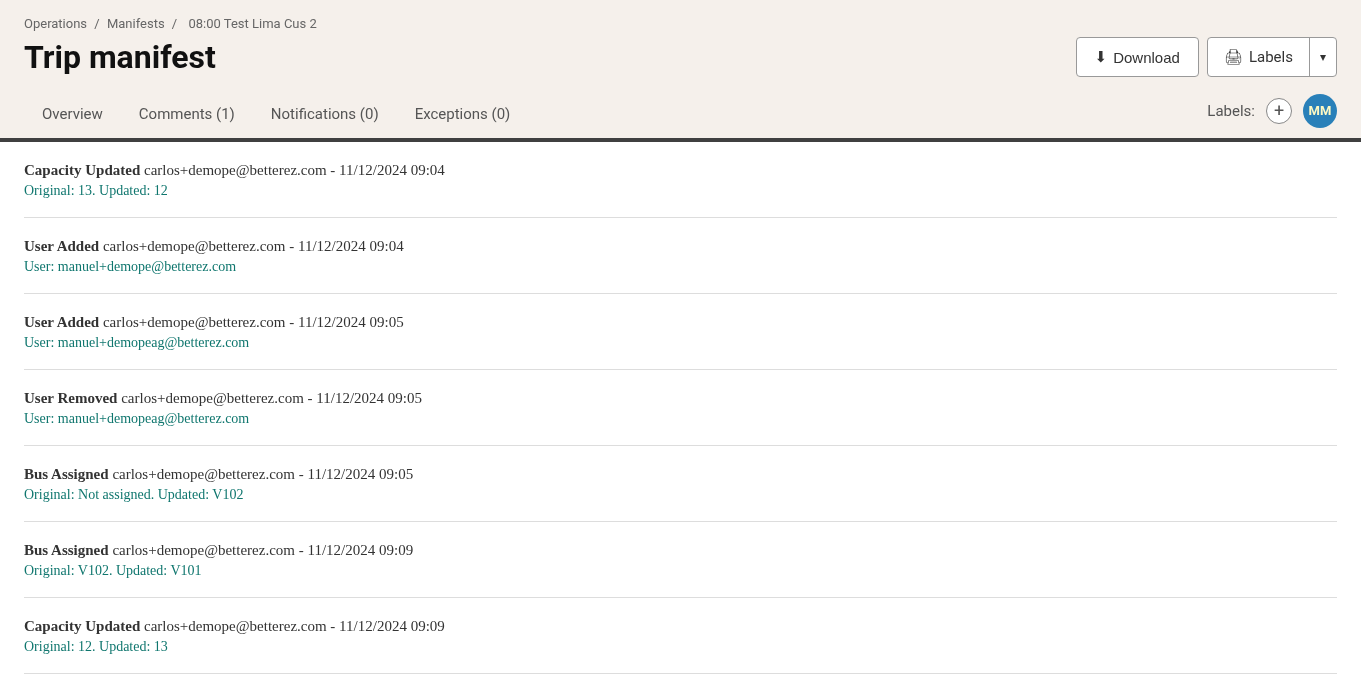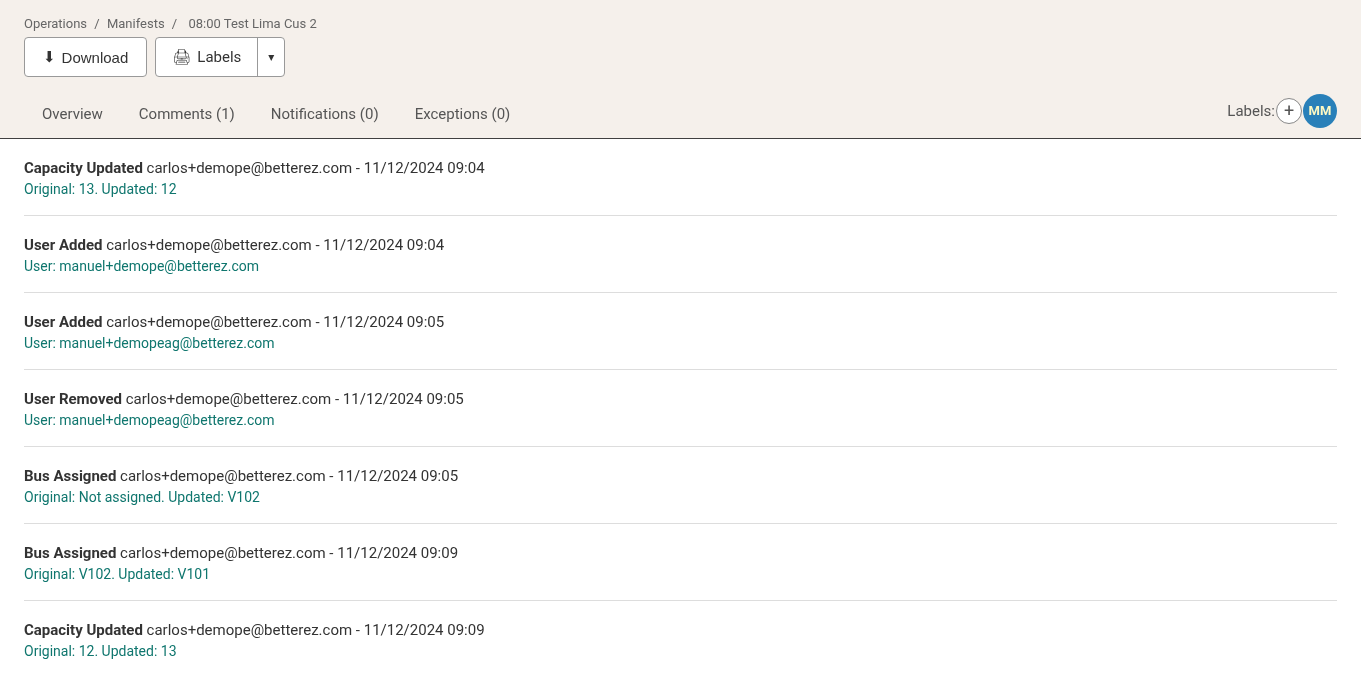--- a/index.html
+++ b/index.html
@@ -75,21 +75,21 @@
       border-right: 1.5px solid #999;
     }
     .btn-print-arrow {
       padding: 10px 10px;
       font-size: 12px;
     }
     .tabs-row {
       display: flex;
       align-items: center;
       justify-content: space-between;
-      border-bottom: 1px solid #404040;
+      border-bottom: 4px solid #404040;
       background: #f5f0eb;
       padding: 0 24px;
     }
     .tabs {
       display: flex;
       gap: 0;
       align-items: flex-end;
     }
     .tab {
       padding: 12px 18px;
@@ -109,21 +109,21 @@
       background: #fff;
       font-weight: 600;
       border-radius: 3px 3px 0 0;
       padding-bottom: 14px;
       position: relative;
       top: 1px;
     }
     .tabs-right {
       display: flex;
       align-items: center;
-      gap: 1px;
+      gap: 11px;
       font-size: 15px;
       color: #555;
       padding-bottom: 10px;
     }
     .labels-add-btn {
       width: 26px;
       height: 26px;
       border-radius: 50%;
       border: 1.5px solid #888;
       background: #fff;
@@ -148,20 +148,21 @@
       font-weight: 700;
       cursor: pointer;
     }
     .content-area {
       background: #fff;
       padding: 0 24px;
     }
     .audit-entry {
       padding: 20px 0 18px 0;
       border-bottom: 1px solid #ddd;
+      font-family: Liberation Serif, serif;
     }
     .audit-entry:last-child {
       border-bottom: 1px solid #ddd;
     }
     .audit-title-line {
       font-size: 15px;
       margin-bottom: 4px;
     }
     .audit-action {
       font-weight: 700;
@@ -180,20 +181,21 @@
 
 <div class="header-area">
   <div class="breadcrumb">
     <a>Operations</a>
     <span>/</span>
     <a>Manifests</a>
     <span>/</span>
     <span>08:00 Test Lima Cus 2</span>
   </div>
   <div class="title-row">
+    <h1 class="page-title">Trip manifest</h1>
     <div class="header-buttons">
       <button class="btn">
         <span>⬇</span>
         <span>Download</span>
       </button>
       <div class="btn-print">
         <div class="btn-print-label">
           <span>🖨</span>
           <span>Labels</span>
         </div>

